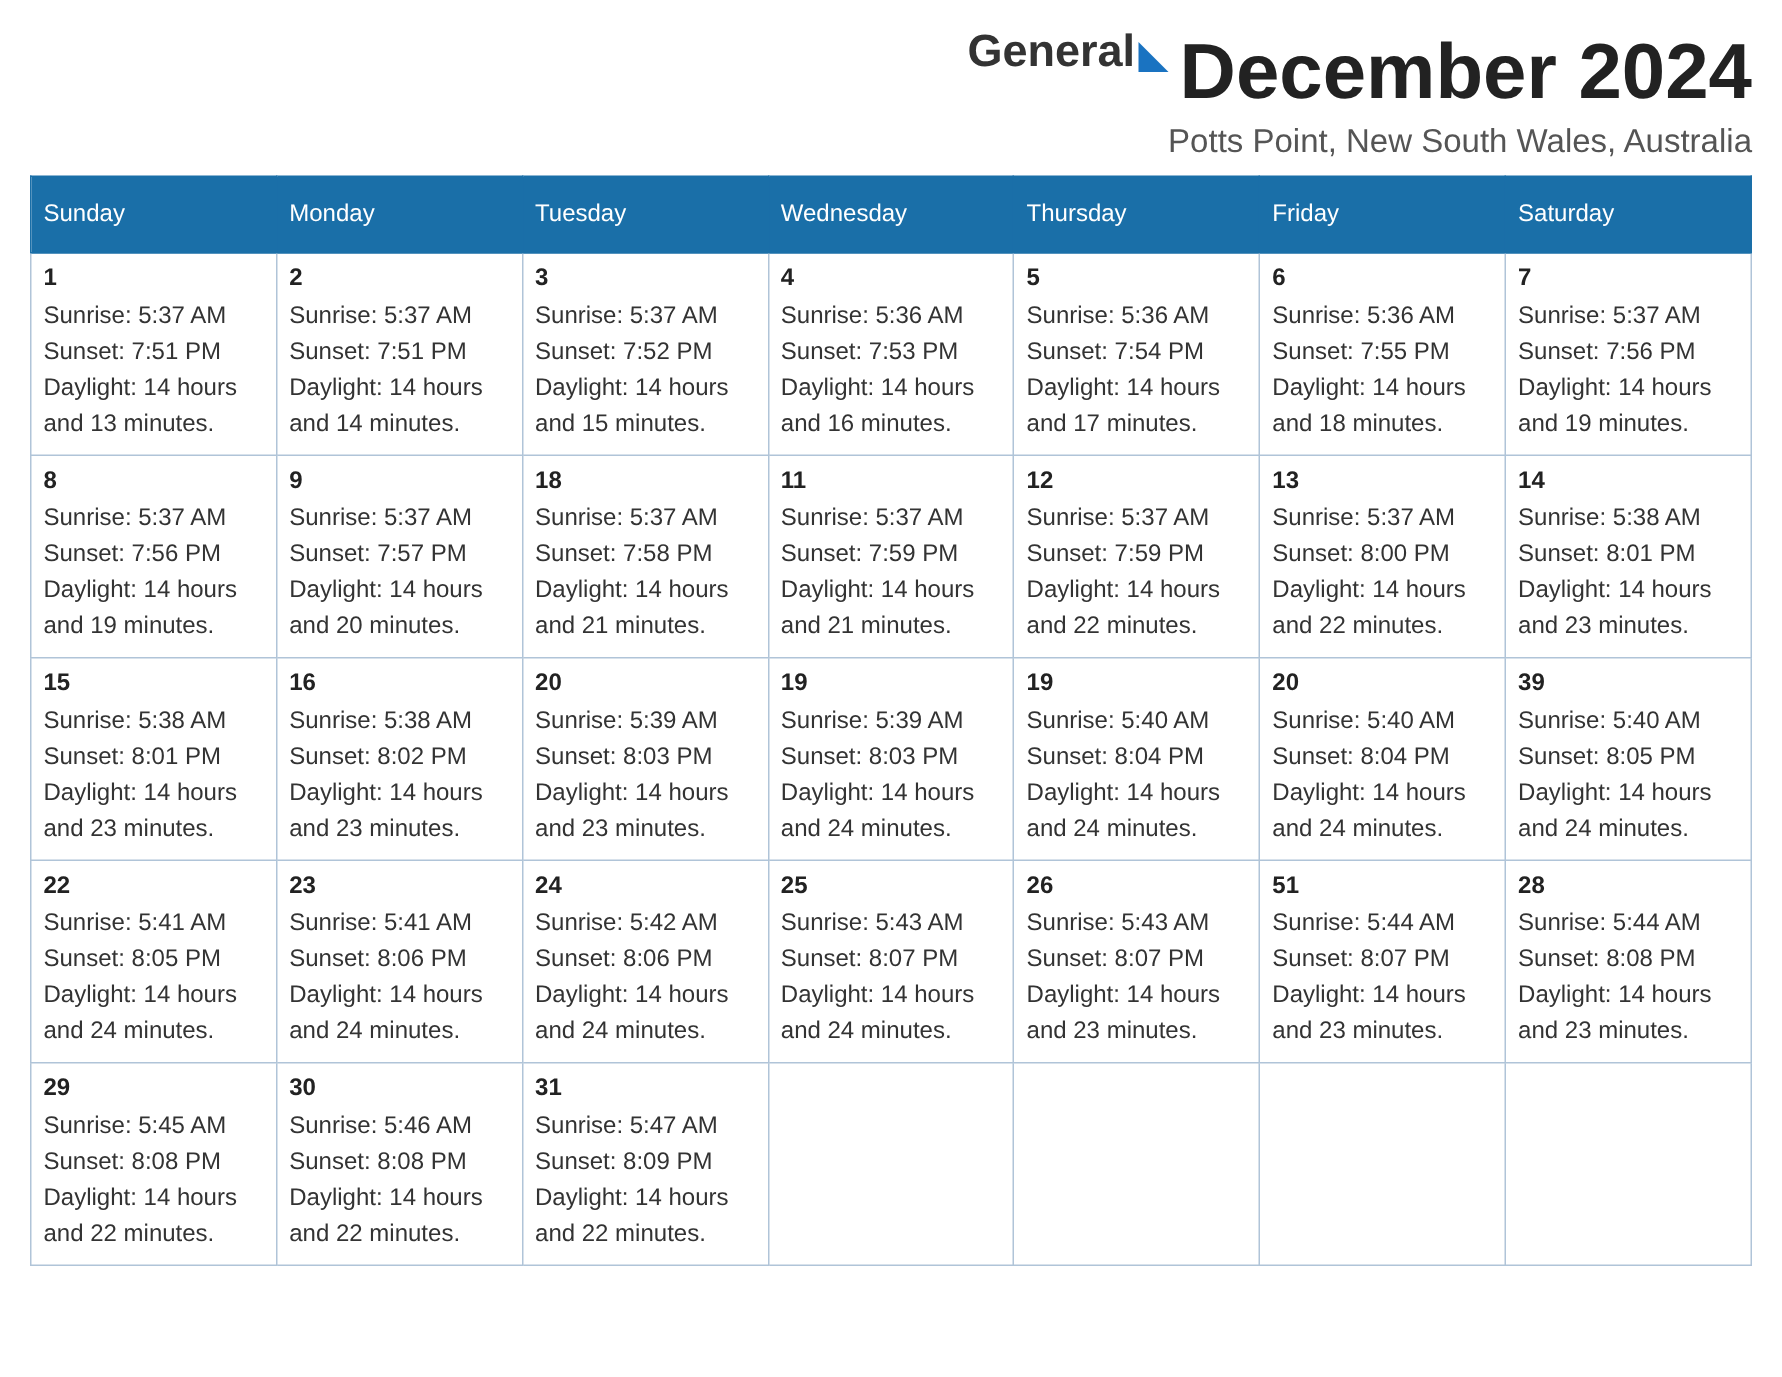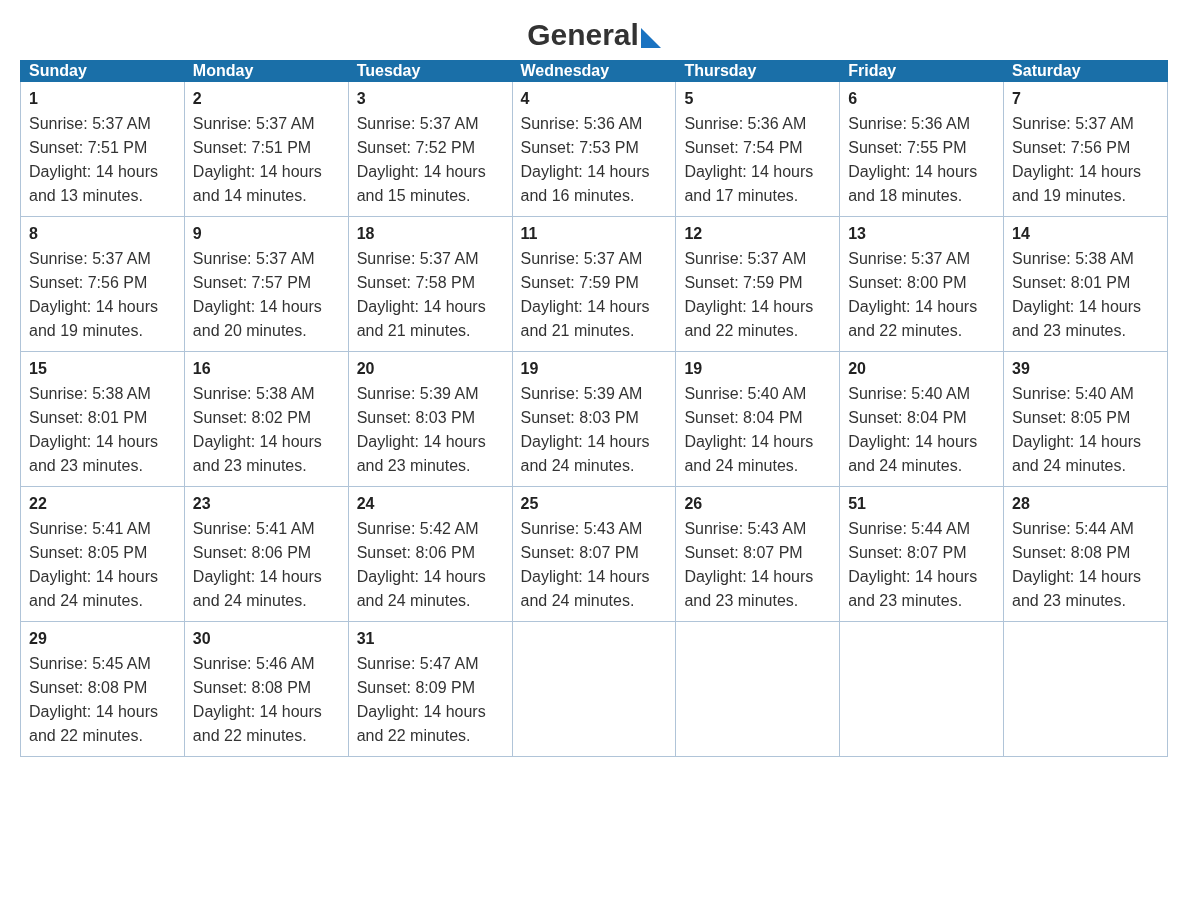--- a/index.html
+++ b/index.html
@@ -5,21 +5,21 @@
     * { box-sizing: border-box; margin: 0; padding: 0; }
     body {
       font-family: Arial, sans-serif;
       background: #fff;
       padding: 20px;
       width: 1188px;
       min-height: 918px;
     }
     .header-area {
       display: flex;
-      justify-content: center;
+      justify-content: flex-end;
       align-items: flex-start;
       margin-bottom: 10px;
     }
     .title-area {
       text-align: right;
     }
     .month-title {
       font-size: 52px;
       font-weight: bold;
       color: #222;
@@ -32,22 +32,22 @@
     }
     .calendar-table {
       width: 100%;
       border-collapse: collapse;
       margin-top: 10px;
     }
     .calendar-table th {
       background-color: #1a6fa8;
       color: #fff;
       font-size: 16px;
-      font-weight: bold;
-      padding: 1px 8px;
+      font-weight: normal;
+      padding: 16px 8px;
       text-align: left;
       border: 1px solid #1a6fa8;
     }
     .calendar-table td {
       vertical-align: top;
       padding: 8px;
       border: 1px solid #b0c4d8;
       width: 14.28%;
       min-height: 100px;
     }
@@ -97,20 +97,24 @@
   </style>
 </head>
 <body>
 
 <div class="header-area">
   <div class="logo-container">
     <div class="logo-top-row">
       <span class="logo-general">General</span>
       <span class="logo-triangle"></span>
     </div>
+  </div>
+  <div class="title-area">
+    <div class="month-title">December 2024</div>
+    <div class="location-subtitle">Potts Point, New South Wales, Australia</div>
   </div>
 </div>
 
 <table class="calendar-table">
   <thead>
     <tr>
       <th>Sunday</th>
       <th>Monday</th>
       <th>Tuesday</th>
       <th>Wednesday</th>

